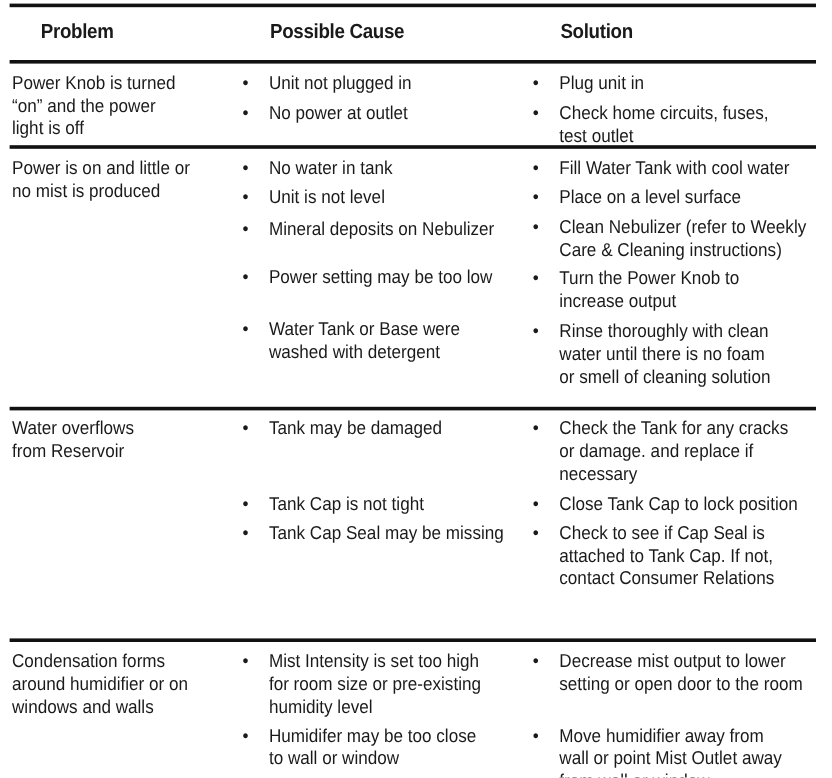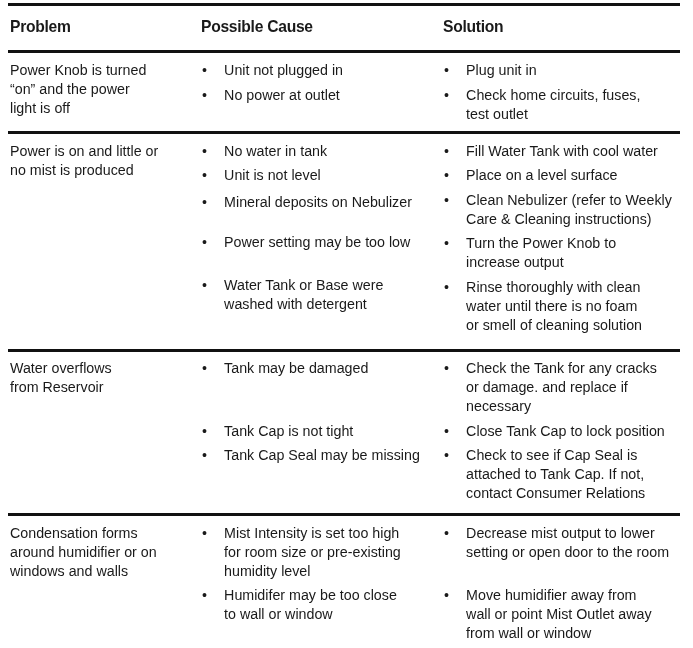--- a/index.html
+++ b/index.html
@@ -1,20 +1,20 @@
 <!DOCTYPE html>
 <html><head>
 <meta charset="utf-8">
 <style>
   html, body { margin: 0; padding: 0; background: #ffffff; }
   body { width: 693px; height: 648px; position: relative; overflow: hidden;
          font-family: "Liberation Sans Narrow", "Liberation Sans", sans-serif; color: #1a1a1a; }
   .tbl { position: absolute; left: 8px; top: 3px; width: 672px; }
   .rule { height: 3px; background: #111; }
-  .hdr { position: relative; height: 44px; }
+  .hdr { position: relative; height: 44px; margin-left: 24px; }
   .hdr span { position: absolute; top: 11px; font-weight: bold; font-size: 17px; letter-spacing: -0.3px;
               transform: scaleX(0.92); transform-origin: left; }
   .row { position: relative; }
   .prob { position: absolute; left: 2px; font-size: 15.5px; line-height: 19px; width: 170px;
           transform: scaleX(0.92); transform-origin: left; }
   .item { position: absolute; font-size: 15.5px; line-height: 19px;
           transform: scaleX(0.92); transform-origin: left; }
   .item .b { position: absolute; left: 0; }
   .item .t { position: absolute; left: 24px; white-space: nowrap; }
   .cause { left: 194px; width: 240px; }
@@ -25,21 +25,21 @@
 
 <div class="tbl">
   <div class="rule"></div>
   <div class="hdr">
     <span style="left:2px">Problem</span>
     <span style="left:193px">Possible Cause</span>
     <span style="left:435px">Solution</span>
   </div>
   <div class="rule"></div>
 
-  <div class="row" style="height:78px">
+  <div class="row" style="height:68px">
     <div class="prob" style="top:7px">
       <div>Power Knob is turned</div>
       <div>“on” and the power</div>
       <div>light is off</div>
     </div>
     <div class="item cause" style="top:7px">
         <span class="b">•</span>
         <span class="t">Unit not plugged in</span>
       </div>
     <div class="item cause" style="top:32px">
@@ -105,21 +105,21 @@
       </div>
     <div class="item sol" style="top:143px">
         <span class="b">•</span>
         <span class="t">Rinse thoroughly with clean</span>
         <span class="t" style="top:19px">water until there is no foam</span>
         <span class="t" style="top:38px">or smell of cleaning solution</span>
       </div>
   </div>
   <div class="rule"></div>
 
-  <div class="row" style="height:161px">
+  <div class="row" style="height:190px">
     <div class="prob" style="top:6px">
       <div>Water overflows</div>
       <div>from Reservoir</div>
     </div>
     <div class="item cause" style="top:6px">
         <span class="b">•</span>
         <span class="t">Tank may be damaged</span>
       </div>
     <div class="item cause" style="top:69px">
         <span class="b">•</span>

